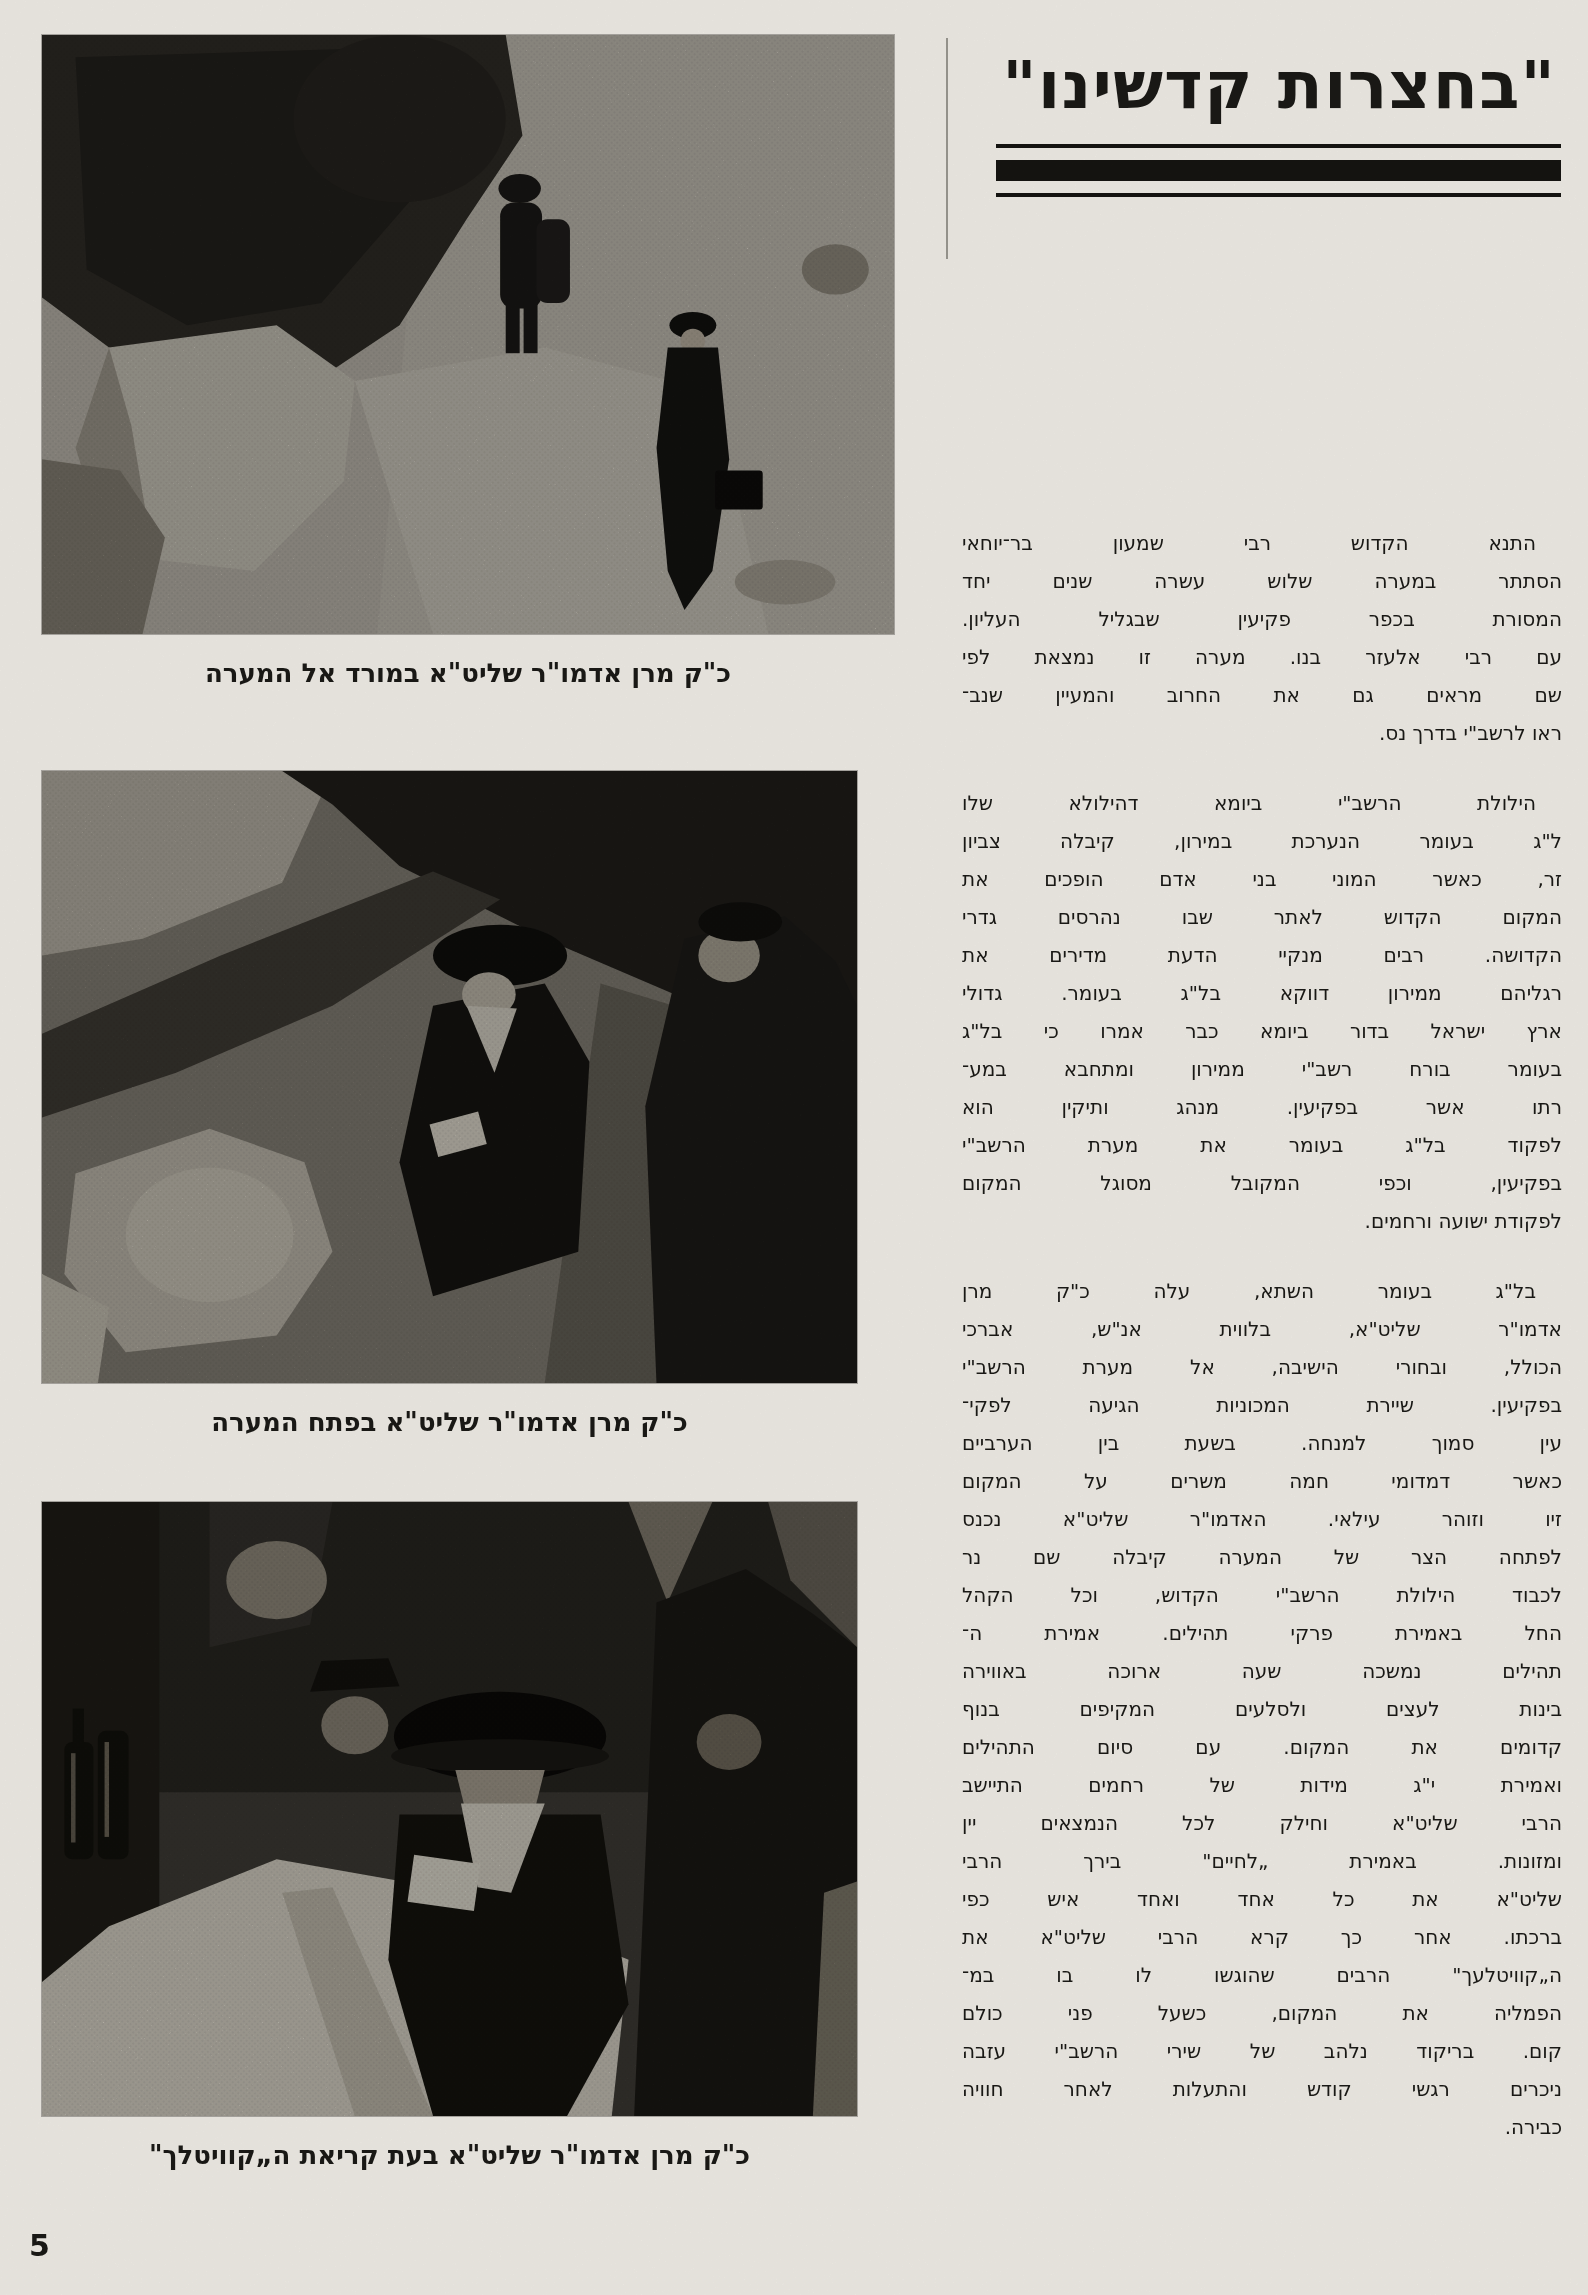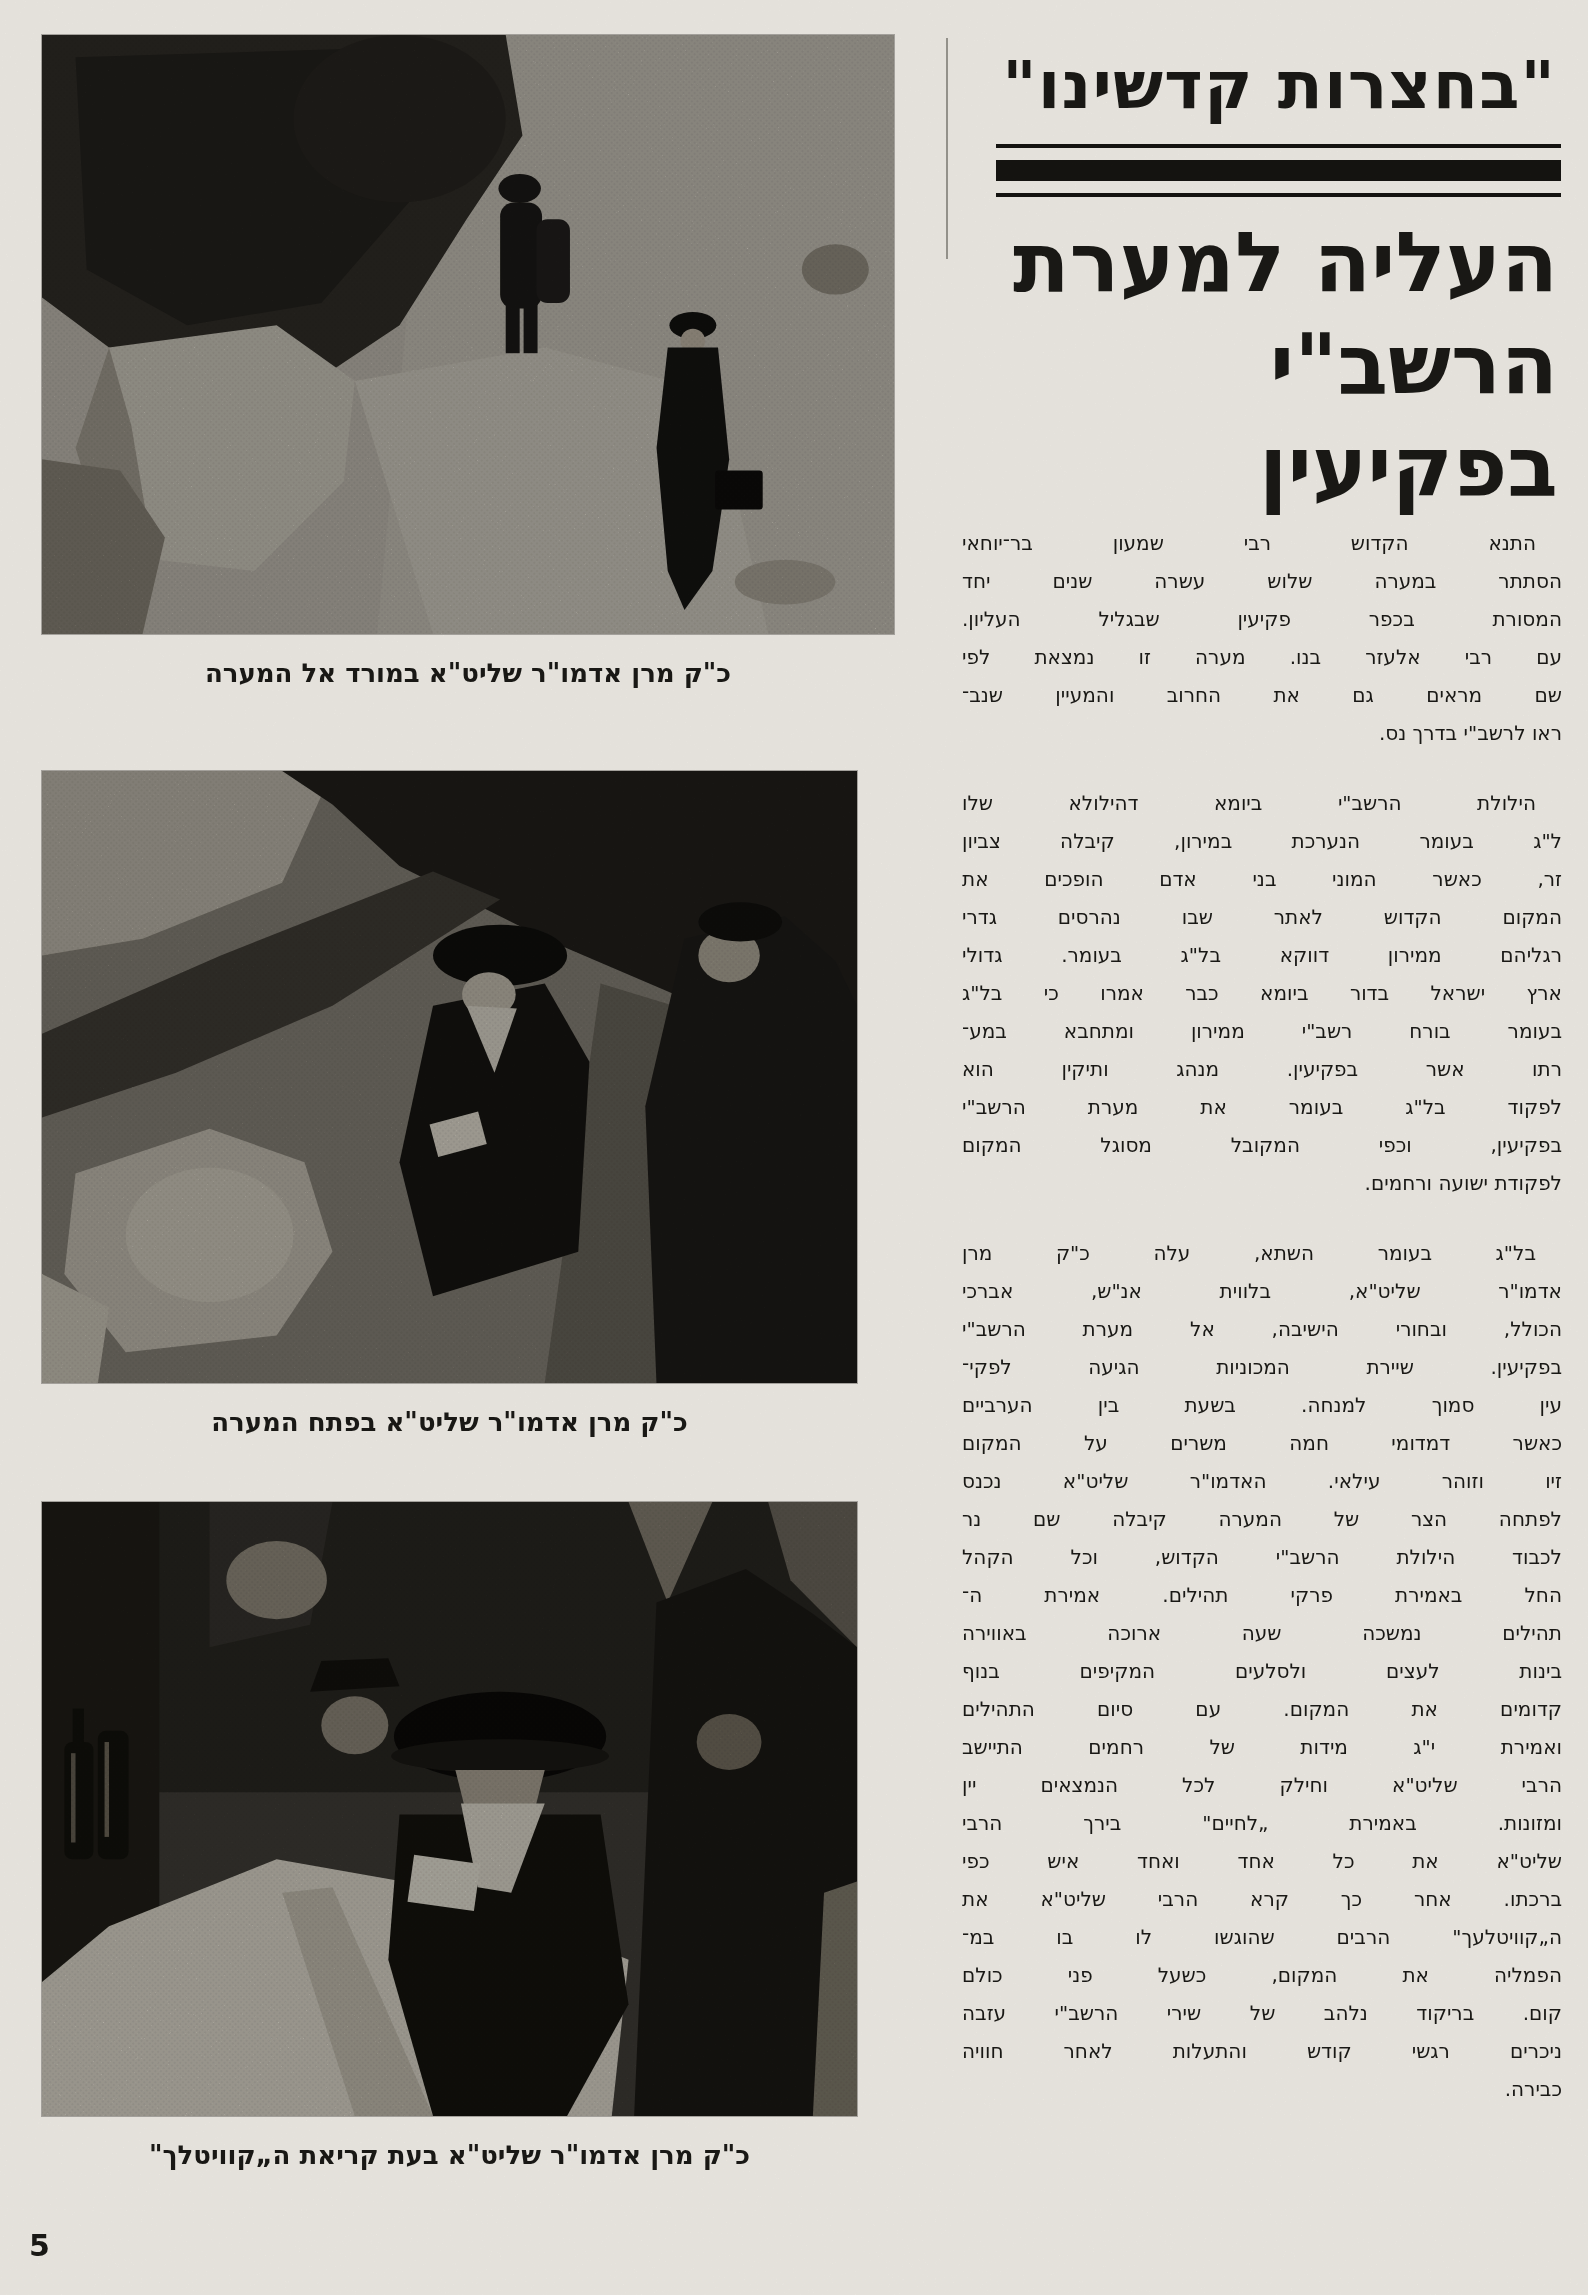--- a/index.html
+++ b/index.html
@@ -67,40 +67,36 @@
   <div class="gutter-line"></div>
 
   <div class="kicker">"בחצרות קדשינו"</div>
 
   <div class="rules">
     <div class="rule rule-a"></div>
     <div class="rule rule-b"></div>
     <div class="rule rule-c"></div>
   </div>
 
-  <h1 class="headline">
-    <span class="hl-line">העליה למערת</span>
-    <span class="hl-line">הרשב"י</span>
-    <span class="hl-line">בפקיעין</span>
-  </h1>
 
   <section class="body-col" id="article-body">
       <div class="para">
         <div class="body-line first">התנא הקדוש רבי שמעון בר־יוחאי</div>
         <div class="body-line">הסתתר במערה שלוש עשרה שנים יחד</div>
         <div class="body-line">המסורת בכפר פקיעין שבגליל העליון.</div>
         <div class="body-line">עם רבי אלעזר בנו. מערה זו נמצאת לפי</div>
         <div class="body-line">שם מראים גם את החרוב והמעיין שנב־</div>
         <div class="body-line last">ראו לרשב"י בדרך נס.</div>
       </div>
       <div class="para">
         <div class="body-line first">הילולת הרשב"י ביומא דהילולא שלו</div>
         <div class="body-line">ל"ג בעומר הנערכת במירון, קיבלה צביון</div>
         <div class="body-line">זר, כאשר המוני בני אדם הופכים את</div>
         <div class="body-line">המקום הקדוש לאתר שבו נהרסים גדרי</div>
+        <div class="body-line">הקדושה. רבים מנקיי הדעת מדירים את</div>
         <div class="body-line">רגליהם ממירון דווקא בל"ג בעומר. גדולי</div>
         <div class="body-line">ארץ ישראל בדור ביומא כבר אמרו כי בל"ג</div>
         <div class="body-line">בעומר בורח רשב"י ממירון ומתחבא במע־</div>
         <div class="body-line">רתו אשר בפקיעין. מנהג ותיקין הוא</div>
         <div class="body-line">לפקוד בל"ג בעומר את מערת הרשב"י</div>
         <div class="body-line">בפקיעין, וכפי המקובל מסוגל המקום</div>
         <div class="body-line last">לפקודת ישועה ורחמים.</div>
       </div>
       <div class="para">
         <div class="body-line first">בל"ג בעומר השתא, עלה כ"ק מרן</div>

